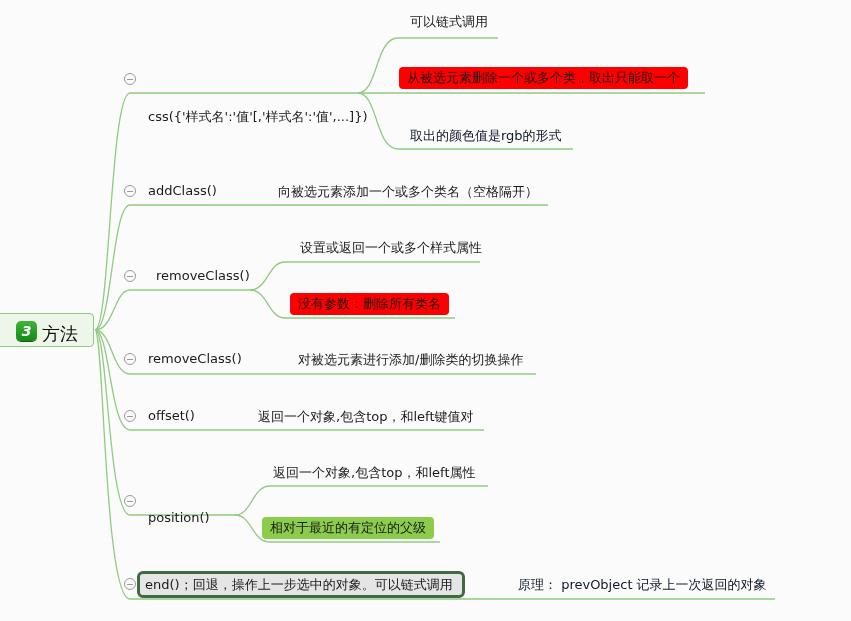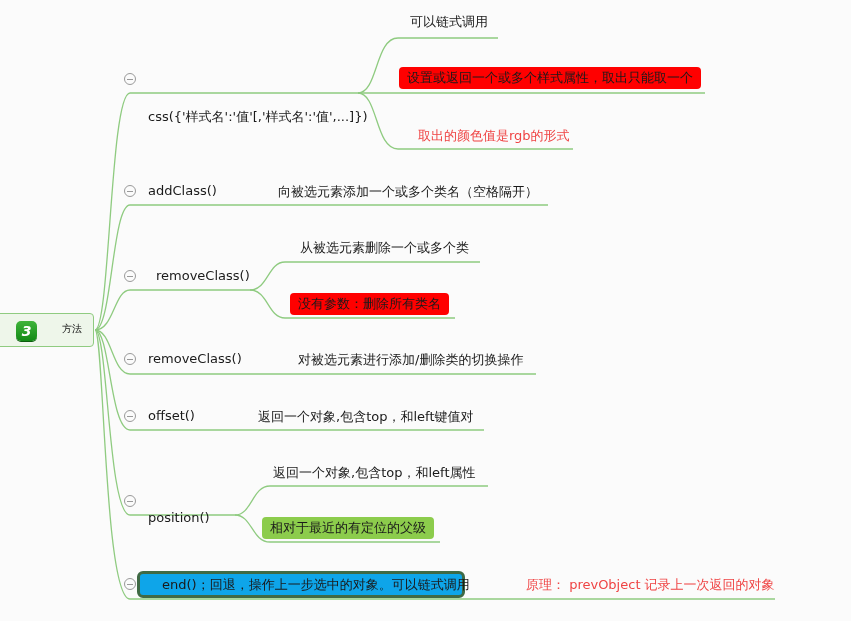--- a/index.html
+++ b/index.html
@@ -15,42 +15,42 @@
       background:#eef6ea; border:1.5px solid #8fcb80; border-radius:4px;
       box-sizing:border-box;
     }
     .badge {
       position:absolute; left:16px; top:321px; width:21px; height:20px;
       background:linear-gradient(#3fb43a,#138a16); border-radius:5px;
       color:#fff; font-style:italic; font-weight:bold; font-size:14px;
       text-align:center; line-height:20px;
       box-shadow:0 1px 0 #0c5c0e;
     }
-    .root-label { position:absolute; left:42px; top:322px; font-size:10px; color:#111;margin-left:20px; }
+    .root-label { position:absolute; left:42px; top:322px; font-size:18px; color:#111; }
     .collapse {
       position:absolute; width:12px; height:12px; border:1.3px solid #9a9a9a;
       border-radius:50%; box-sizing:border-box; background:#fbfbfb;
     }
     .collapse::after {
       content:""; position:absolute; left:2px; right:2px; top:4.5px; height:1.3px; background:#9a9a9a;
     }
     .label { position:absolute; white-space:nowrap; }
-    .red-text { color:#ef4444;margin-left:8px; }
+    .red-text { color:#0f172a; }
     .red-box {
       position:absolute; background:#ff0000; border-radius:4px; color:#1a1a1a;
       padding:0 8px; white-space:nowrap; line-height:22px; height:22px;
     }
     .green-box {
       position:absolute; background:#8ccc4c; border-radius:4px; color:#1a1a1a;
       padding:0 8px; white-space:nowrap; line-height:22px; height:22px;
     }
     .end-box {
       position:absolute; left:137px; top:571px; width:328px; height:27px;
       border:3px solid #3f6a45; border-radius:6px; box-sizing:border-box;
-      background:#0ea5e9; white-space:nowrap; line-height:21px; padding-left:22px;
+      background:#e5e5e5; white-space:nowrap; line-height:21px; padding-left:5px;
     }
   </style>
 </head>
 <body>
 
 <svg class="lines">
   <g fill="none" stroke="#8fcb80" stroke-width="1.3">
 
     <path d="M95 330 C110 330, 110 93, 130 93 L358 93"></path>
     <path d="M95 330 C112 330, 112 205, 130 205 L548 205"></path>
@@ -74,30 +74,30 @@
   </g>
 </svg>
 
 <div class="root"></div>
 <div class="badge">3</div>
 <div class="root-label">方法</div>
 
 <div class="collapse" style="left:124px;top:73px;"></div>
 <div class="label" style="left:148px;top:71px;margin-top:37px;">css({'样式名':'值'[,'样式名':'值',...]})</div>
 <div class="label" style="left:410px;top:13px;">可以链式调用</div>
-<div class="red-box" style="left:399px;top:67px;">设置或返回一个或多个样式属性，取出只能取一个</div>
+<div class="red-box" style="left:399px;top:67px;">从被选元素删除一个或多个类，取出只能取一个</div>
 <div class="label red-text" style="left:410px;top:127px;">取出的颜色值是rgb的形式</div>
 
 <div class="collapse" style="left:124px;top:185px;"></div>
 <div class="label" style="left:148px;top:183px;">addClass()</div>
 <div class="label" style="left:278px;top:183px;">向被选元素添加一个或多个类名（空格隔开）</div>
 
 <div class="collapse" style="left:124px;top:270px;"></div>
 <div class="label" style="left:156px;top:268px;">removeClass()</div>
-<div class="label" style="left:300px;top:239px;">从被选元素删除一个或多个类</div>
+<div class="label" style="left:300px;top:239px;">设置或返回一个或多个样式属性</div>
 <div class="red-box" style="left:290px;top:293px;">没有参数：删除所有类名</div>
 
 <div class="collapse" style="left:124px;top:353px;"></div>
 <div class="label" style="left:148px;top:351px;">removeClass()</div>
 <div class="label" style="left:298px;top:351px;">对被选元素进行添加/删除类的切换操作</div>
 
 <div class="collapse" style="left:124px;top:410px;"></div>
 <div class="label" style="left:148px;top:408px;">offset()</div>
 <div class="label" style="left:258px;top:408px;">返回一个对象,包含top，和left键值对</div>
 

